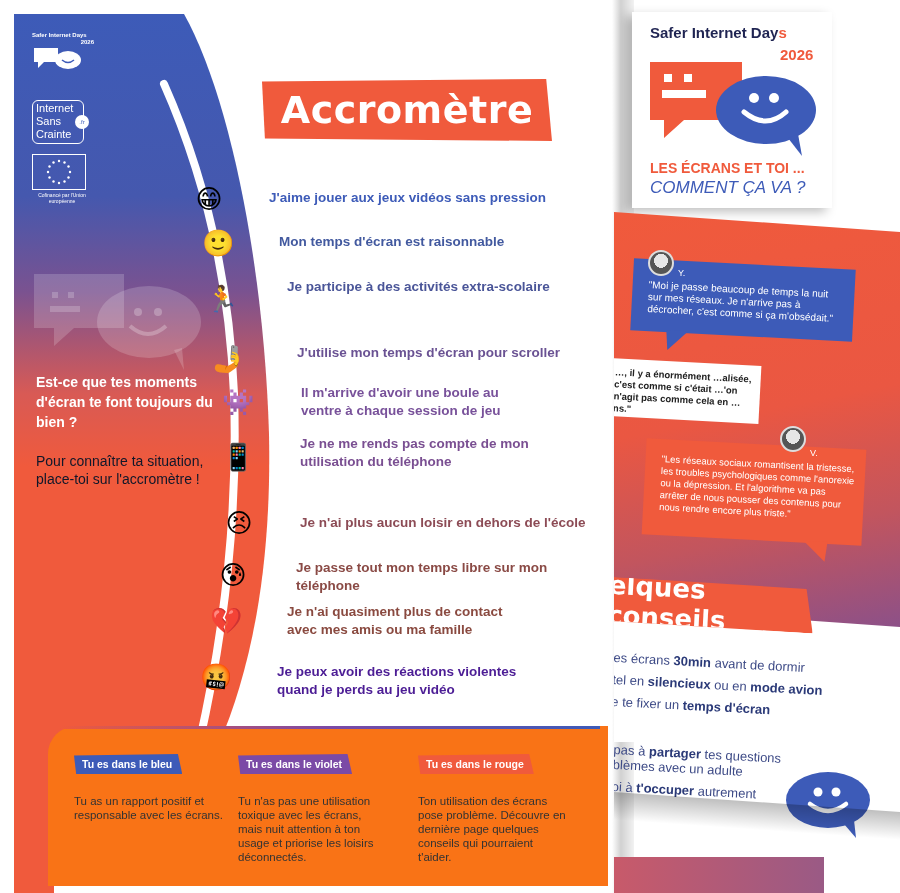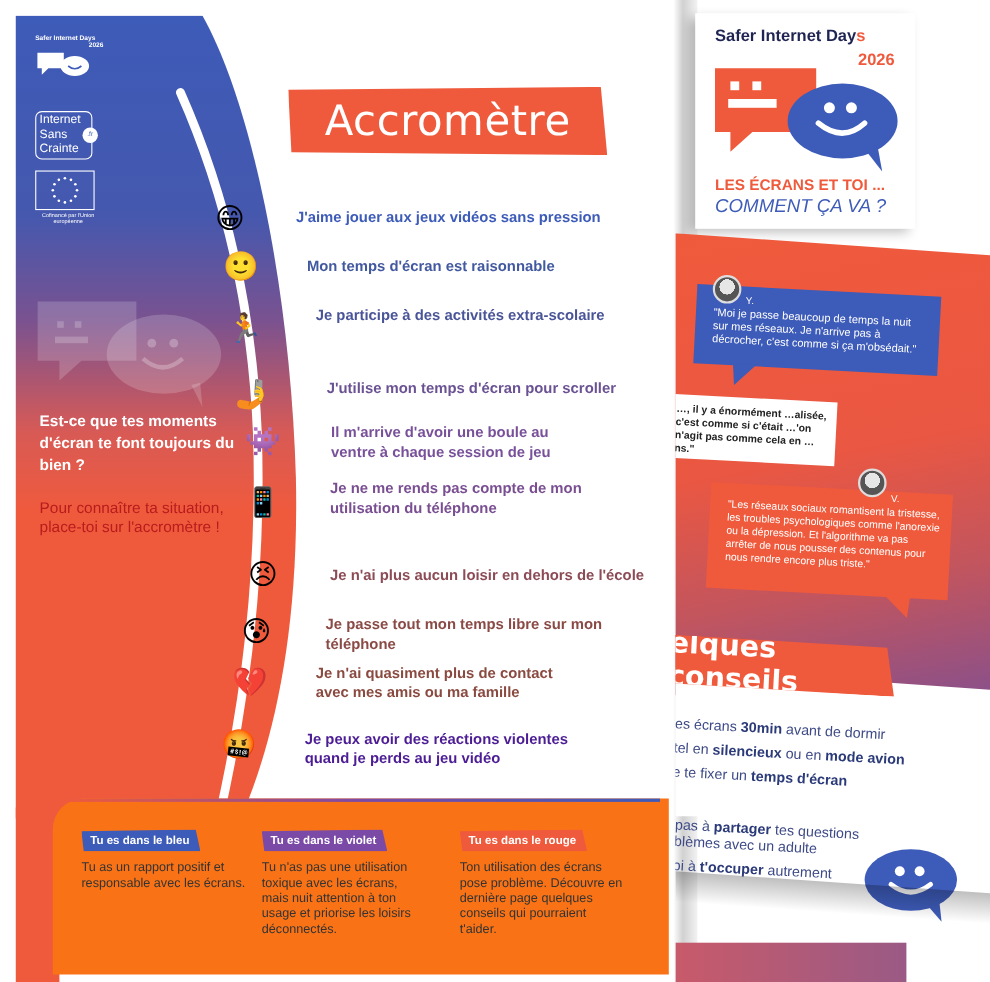--- a/index.html
+++ b/index.html
@@ -32,35 +32,35 @@
   .eu-caption { color: #fff; font-size: 5px; line-height: 6px; margin-top: 2px; width: 60px; text-align: center; }
 
   .bubble-deco { position: absolute; left: 20px; top: 256px; }
 
   .left-question {
     position: absolute; left: 22px; top: 358px; width: 190px;
     color: #fff; font-weight: bold; font-size: 14px; line-height: 20px;
   }
   .left-invite {
     position: absolute; left: 22px; top: 438px; width: 190px;
-    color: #b91c1c; font-size: 14px; line-height: 18px;
+    color: #0f172a; font-size: 14px; line-height: 18px;
   }
 
   .emoji {
     position: absolute; font-size: 26px; line-height: 30px; width: 34px; text-align: center;
     font-family: "DejaVu Sans", sans-serif;
   }
 
   .title-banner {
     position: absolute; left: 248px; top: 65px; width: 290px; height: 62px;
     background: #f05a3c; clip-path: polygon(0 4%, 98% 0, 100% 100%, 1% 96%);
     display: flex; align-items: center; justify-content: center;
   }
   .title-banner span {
-    color: #fff; font-size: 38px; font-weight: normal; letter-spacing: 0.5px;
+    color: #fff; font-size: 38px; font-weight: bold; letter-spacing: 0.5px;
     font-family: "DejaVu Sans", sans-serif;
   }
 
   .statement {
     position: absolute; font-weight: bold; font-size: 13.5px; line-height: 18px;
   }
 
   
   .legend-card {
     position: absolute; left: 48px; top: 726px; width: 560px; height: 160px;
@@ -68,21 +68,21 @@
   }
   .legend-topline {
     position: absolute; left: 60px; top: 726px; width: 540px; height: 3px;
     background: linear-gradient(90deg, #f05a3c, #7b4aa6, #3d5bb8);
   }
   .legend-col { position: absolute; top: 28px; width: 150px; }
   .legend-tag {
     display: inline-block; color: #fff; font-size: 10.5px; font-weight: bold; padding: 4px 10px 4px 8px;
     clip-path: polygon(0 8%, 96% 0, 100% 100%, 2% 100%);
   }
-  .legend-text { margin-top: 8px; font-size: 11.5px; line-height: 14px; color: #333; }
+  .legend-text { margin-top: 20px; font-size: 11.5px; line-height: 14px; color: #333; }
 
   
   .right-shadow {
     position: absolute; left: 612px; top: 0; width: 22px; height: 893px;
     background: linear-gradient(90deg, rgba(0,0,0,0.0), rgba(0,0,0,0.18) 40%, rgba(0,0,0,0.05));
   }
   .right-cover {
     position: absolute; left: 632px; top: 12px; width: 200px; height: 196px; background: #fff;
     box-shadow: -6px 4px 10px rgba(0,0,0,0.25);
   }

